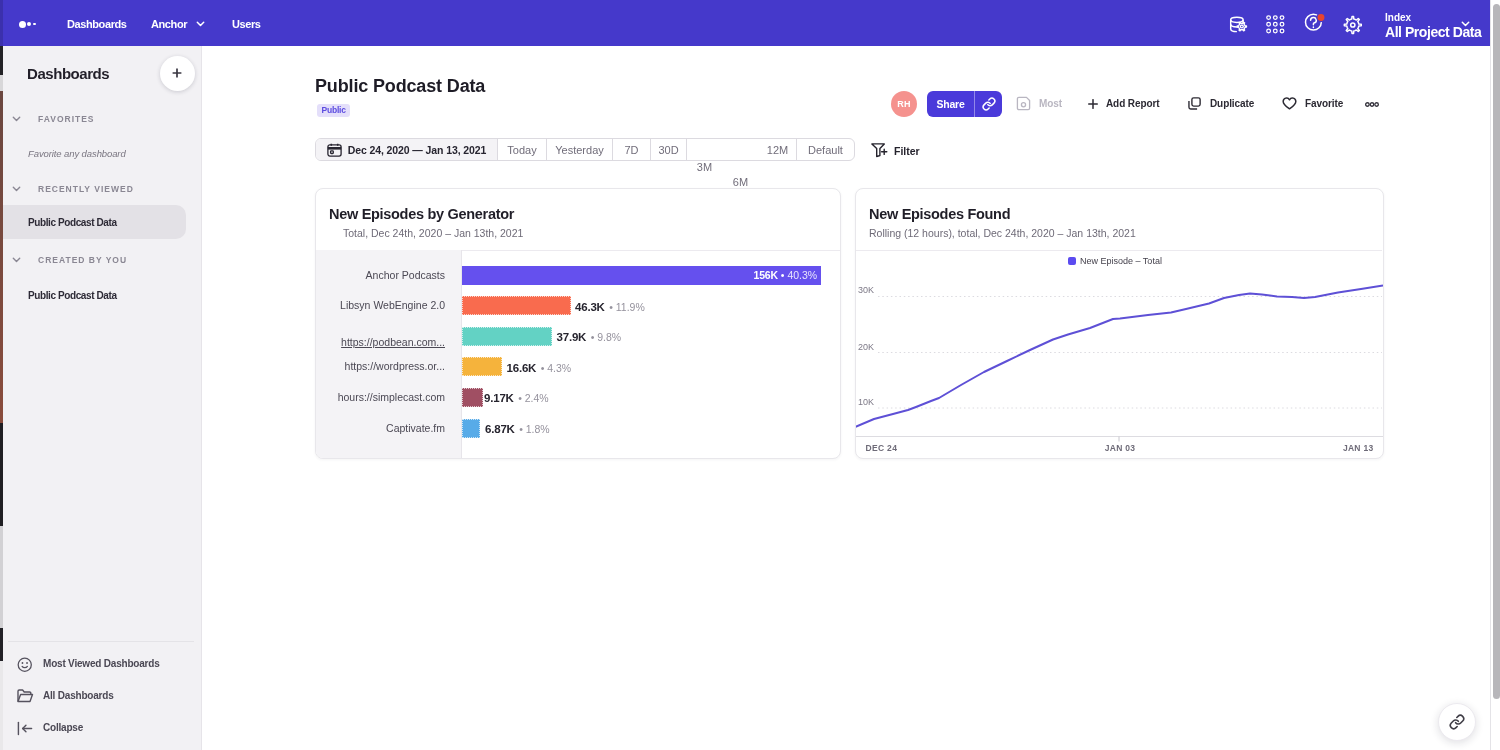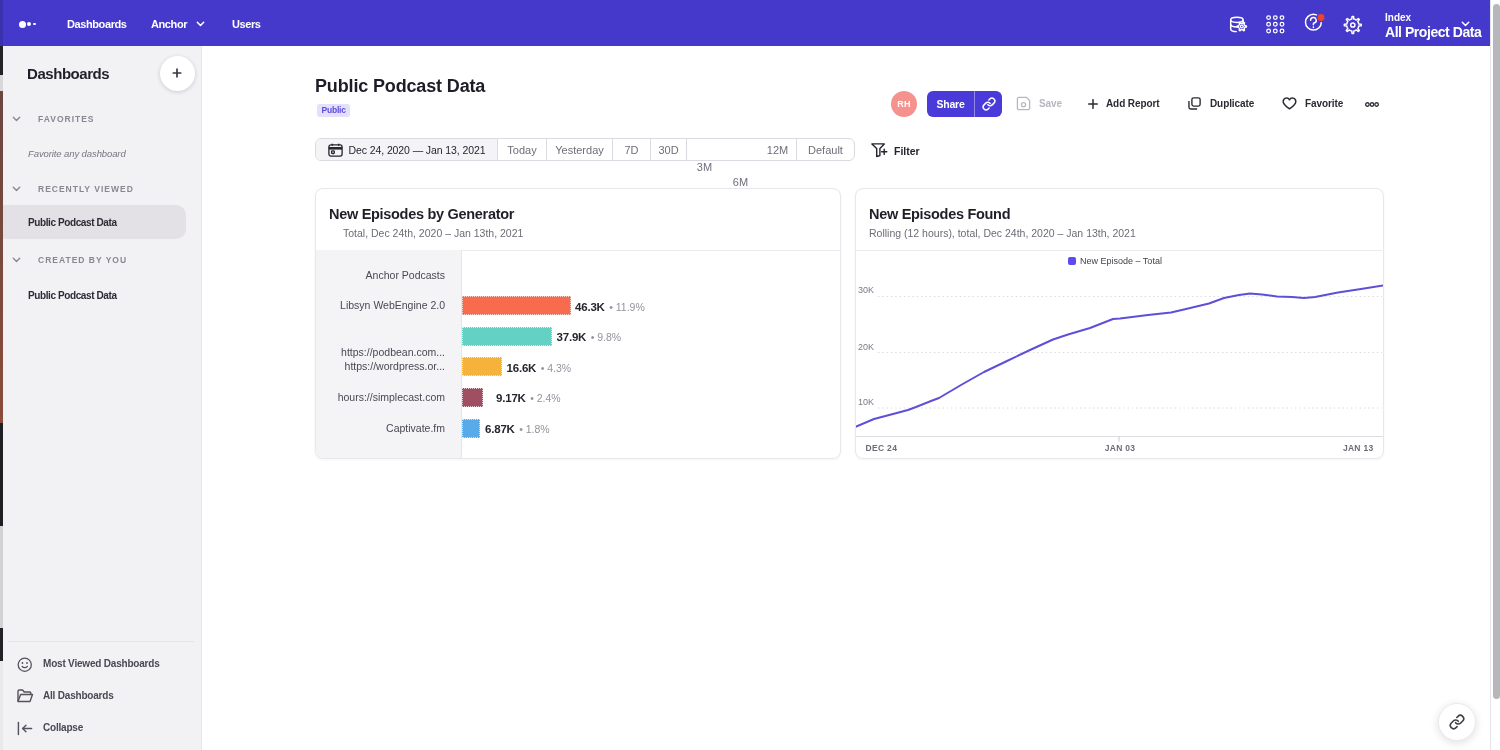--- a/index.html
+++ b/index.html
@@ -157,21 +157,21 @@
     <svg width="14" height="14" viewBox="0 0 24 24" fill="none" stroke="#fff" stroke-width="2.6" stroke-linecap="round" stroke-linejoin="round">
         <path d="M10 13a5 5 0 0 0 7.54.54l3-3a5 5 0 0 0-7.07-7.07l-1.72 1.71"></path>
         <path d="M14 11a5 5 0 0 0-7.54-.54l-3 3a5 5 0 0 0 7.07 7.07l1.71-1.71"></path>
       </svg>
   </div>
 </div>
 <svg class="abs" style="left:1016px;top:96px;" width="15" height="15" viewBox="0 0 16 16" fill="none" stroke="#b9b6c1" stroke-width="1.4" stroke-linejoin="round">
   <path d="M1.5 3 a1.5 1.5 0 0 1 1.5 -1.5 h8.2 l3.3 3.3 v8.2 a1.5 1.5 0 0 1 -1.5 1.5 h-10 a1.5 1.5 0 0 1 -1.5 -1.5 z"></path>
   <circle cx="8" cy="9.3" r="2.2"></circle>
 </svg>
-<div class="abs actlbl" style="left:1039px;top:98px;color:#b9b6c1;">Save</div>
+<div class="abs actlbl" style="left:1039px;top:98px;color:#b9b6c1;">Most</div>
 <svg class="abs" style="left:1087.5px;top:99px;" width="10" height="10" viewBox="0 0 10 10">
     <path d="M5 .7 v8.6 M.7 5 h8.6" stroke="#2c2a33" stroke-width="1.5" stroke-linecap="round"></path>
   </svg>
 <div class="abs actlbl" style="left:1106px;top:98px;">Add Report</div>
 <svg class="abs" style="left:1188px;top:97px;" width="13" height="13" viewBox="0 0 15 15" fill="none" stroke="#2c2a33" stroke-width="1.6" stroke-linejoin="round">
   <rect x="4.5" y="1" width="9.5" height="9.5" rx="2"></rect>
   <path d="M10.5 13.9 h-7.4 a2 2 0 0 1 -2 -2 V4.5"></path>
 </svg>
 <div class="abs actlbl" style="left:1210px;top:98px;">Duplicate</div>
 <svg class="abs" style="left:1282px;top:97px;" width="15" height="13" viewBox="0 0 17 15" fill="none" stroke="#2c2a33" stroke-width="1.7">
@@ -185,21 +185,21 @@
 </svg>
 
 <div class="abs" style="left:315px;top:138px;width:540px;height:23px;border:1px solid #dcdae0;border-radius:6px;background:#fff;display:flex;align-items:stretch;font-size:11px;color:#716d7a;">
   <div class="seg" style="width:182px;background:#f4f3f6;border-radius:5px 0 0 5px;">
     <svg width="15" height="14" viewBox="0 0 15 14" fill="none" stroke="#272530" stroke-width="1.3" style="margin-right:6px;">
       <rect x="0.9" y="1.9" width="13.2" height="11.2" rx="2"></rect>
       <path d="M0.9 5.3 h13.2" stroke-width="2.6"></path>
       <path d="M4.3 0.7 v2 M10.7 0.7 v2" stroke-width="1.5"></path>
       <rect x="3.6" y="7.8" width="2.7" height="2.7" rx="0.7"></rect>
     </svg>
-    <span style="font-weight:400;color:#272530;font-size:10.5px;letter-spacing:-.1px;text-align:right;">Dec 24, 2020 — Jan 13, 2021</span>
+    <span style="font-weight:700;color:#272530;font-size:10.5px;letter-spacing:-.1px;text-align:right;">Dec 24, 2020 — Jan 13, 2021</span>
   </div>
   <div class="seg" style="width:49px;">Today</div>
   <div class="seg" style="width:66px;">Yesterday</div>
   <div class="seg" style="width:38px;">7D</div>
   <div class="seg" style="width:36px;">30D</div>
   <div class="seg" style="width:36px;margin-top:28px;">3M</div>
   <div class="seg" style="width:36px;margin-top:43px;">6M</div>
   <div class="seg" style="width:38px;">12M</div>
   <div class="seg" style="flex:1;border-right:none;">Default</div>
 </div>
@@ -209,36 +209,37 @@
 </svg>
 <div class="abs" style="left:894px;top:144.5px;font-size:10.5px;font-weight:700;color:#25232d;height:12px;line-height:12px;">Filter</div>
 
 <div class="card abs" style="left:315px;top:188px;width:526px;height:271px;">
   <div class="ctitle abs" style="left:13px;top:17px;">New Episodes by Generator</div>
   <div class="csub abs" style="left:27px;top:38px;">Total, Dec 24th, 2020 – Jan 13th, 2021</div>
   <div class="abs" style="left:0;top:61px;width:524px;height:1px;background:#eceaef;"></div>
   <div class="abs" style="left:0;top:61px;width:146px;height:208px;background:#f4f3f6;border-right:1px solid #e7e5ea;border-radius:0 0 0 7px;"></div>
 
   <div class="rowlabel abs" style="left:0;top:79.5px;width:129px;">Anchor Podcasts</div>
+  <div class="abs" style="left:146px;top:76.5px;width:358.7px;height:19px;background:#6550ee;color:#fff;font-size:10.5px;display:flex;align-items:center;justify-content:flex-end;padding-right:3.5px;"><b style="letter-spacing:-.2px;">156K</b>&nbsp;•&nbsp;<span style="color:rgba(255,255,255,.85);">40.3%</span></div>
 
   <div class="rowlabel abs" style="left:0;top:110.1px;width:129px;">Libsyn WebEngine 2.0</div>
   <div class="abs dbar" style="left:146px;top:107.1px;width:108.5px;height:19px;background:#f96b4e;"></div>
   <div class="barval abs" style="left:259px;top:109.6px;"><b>46.3K</b> <span>• 11.9%</span></div>
 
-  <div class="rowlabel abs" style="left:0;top:157px;width:129px;">https://podbean.com...</div>
+  <div class="rowlabel abs" style="left:0;top:147px;width:129px;text-decoration:underline;">https://podbean.com...</div>
   <div class="abs dbar" style="left:146px;top:137.7px;width:90px;height:19px;background:#63d2c4;"></div>
   <div class="barval abs" style="left:240.5px;top:140.2px;"><b>37.9K</b> <span>• 9.8%</span></div>
 
   <div class="rowlabel abs" style="left:0;top:171.3px;width:129px;">https://wordpress.or...</div>
   <div class="abs dbar" style="left:146px;top:168.3px;width:40px;height:19px;background:#f5b33c;"></div>
   <div class="barval abs" style="left:190.5px;top:170.8px;"><b>16.6K</b> <span>• 4.3%</span></div>
 
   <div class="rowlabel abs" style="left:0;top:201.9px;width:129px;">hours://simplecast.com</div>
   <div class="abs dbar" style="left:146px;top:198.9px;width:21.3px;height:19px;background:#a04f63;"></div>
-  <div class="barval abs" style="left:180px;top:201.4px;"><b>9.17K</b> <span>• 2.4%</span></div>
+  <div class="barval abs" style="left:168px;top:201.4px;"><b>9.17K</b> <span>• 2.4%</span></div>
 
   <div class="rowlabel abs" style="left:0;top:232.5px;width:129px;">Captivate.fm</div>
   <div class="abs dbar" style="left:146px;top:229.5px;width:18.4px;height:19px;background:#58abe8;"></div>
   <div class="barval abs" style="left:169px;top:232px;"><b>6.87K</b> <span>• 1.8%</span></div>
 </div>
 
 <div class="card abs" style="left:855px;top:188px;width:528.5px;height:271px;">
   <div class="ctitle abs" style="left:13px;top:17px;">New Episodes Found</div>
   <div class="csub abs" style="left:13px;top:38px;">Rolling (12 hours), total, Dec 24th, 2020 – Jan 13th, 2021</div>
   <div class="abs" style="left:0;top:61px;width:526px;height:1px;background:#eceaef;"></div>

